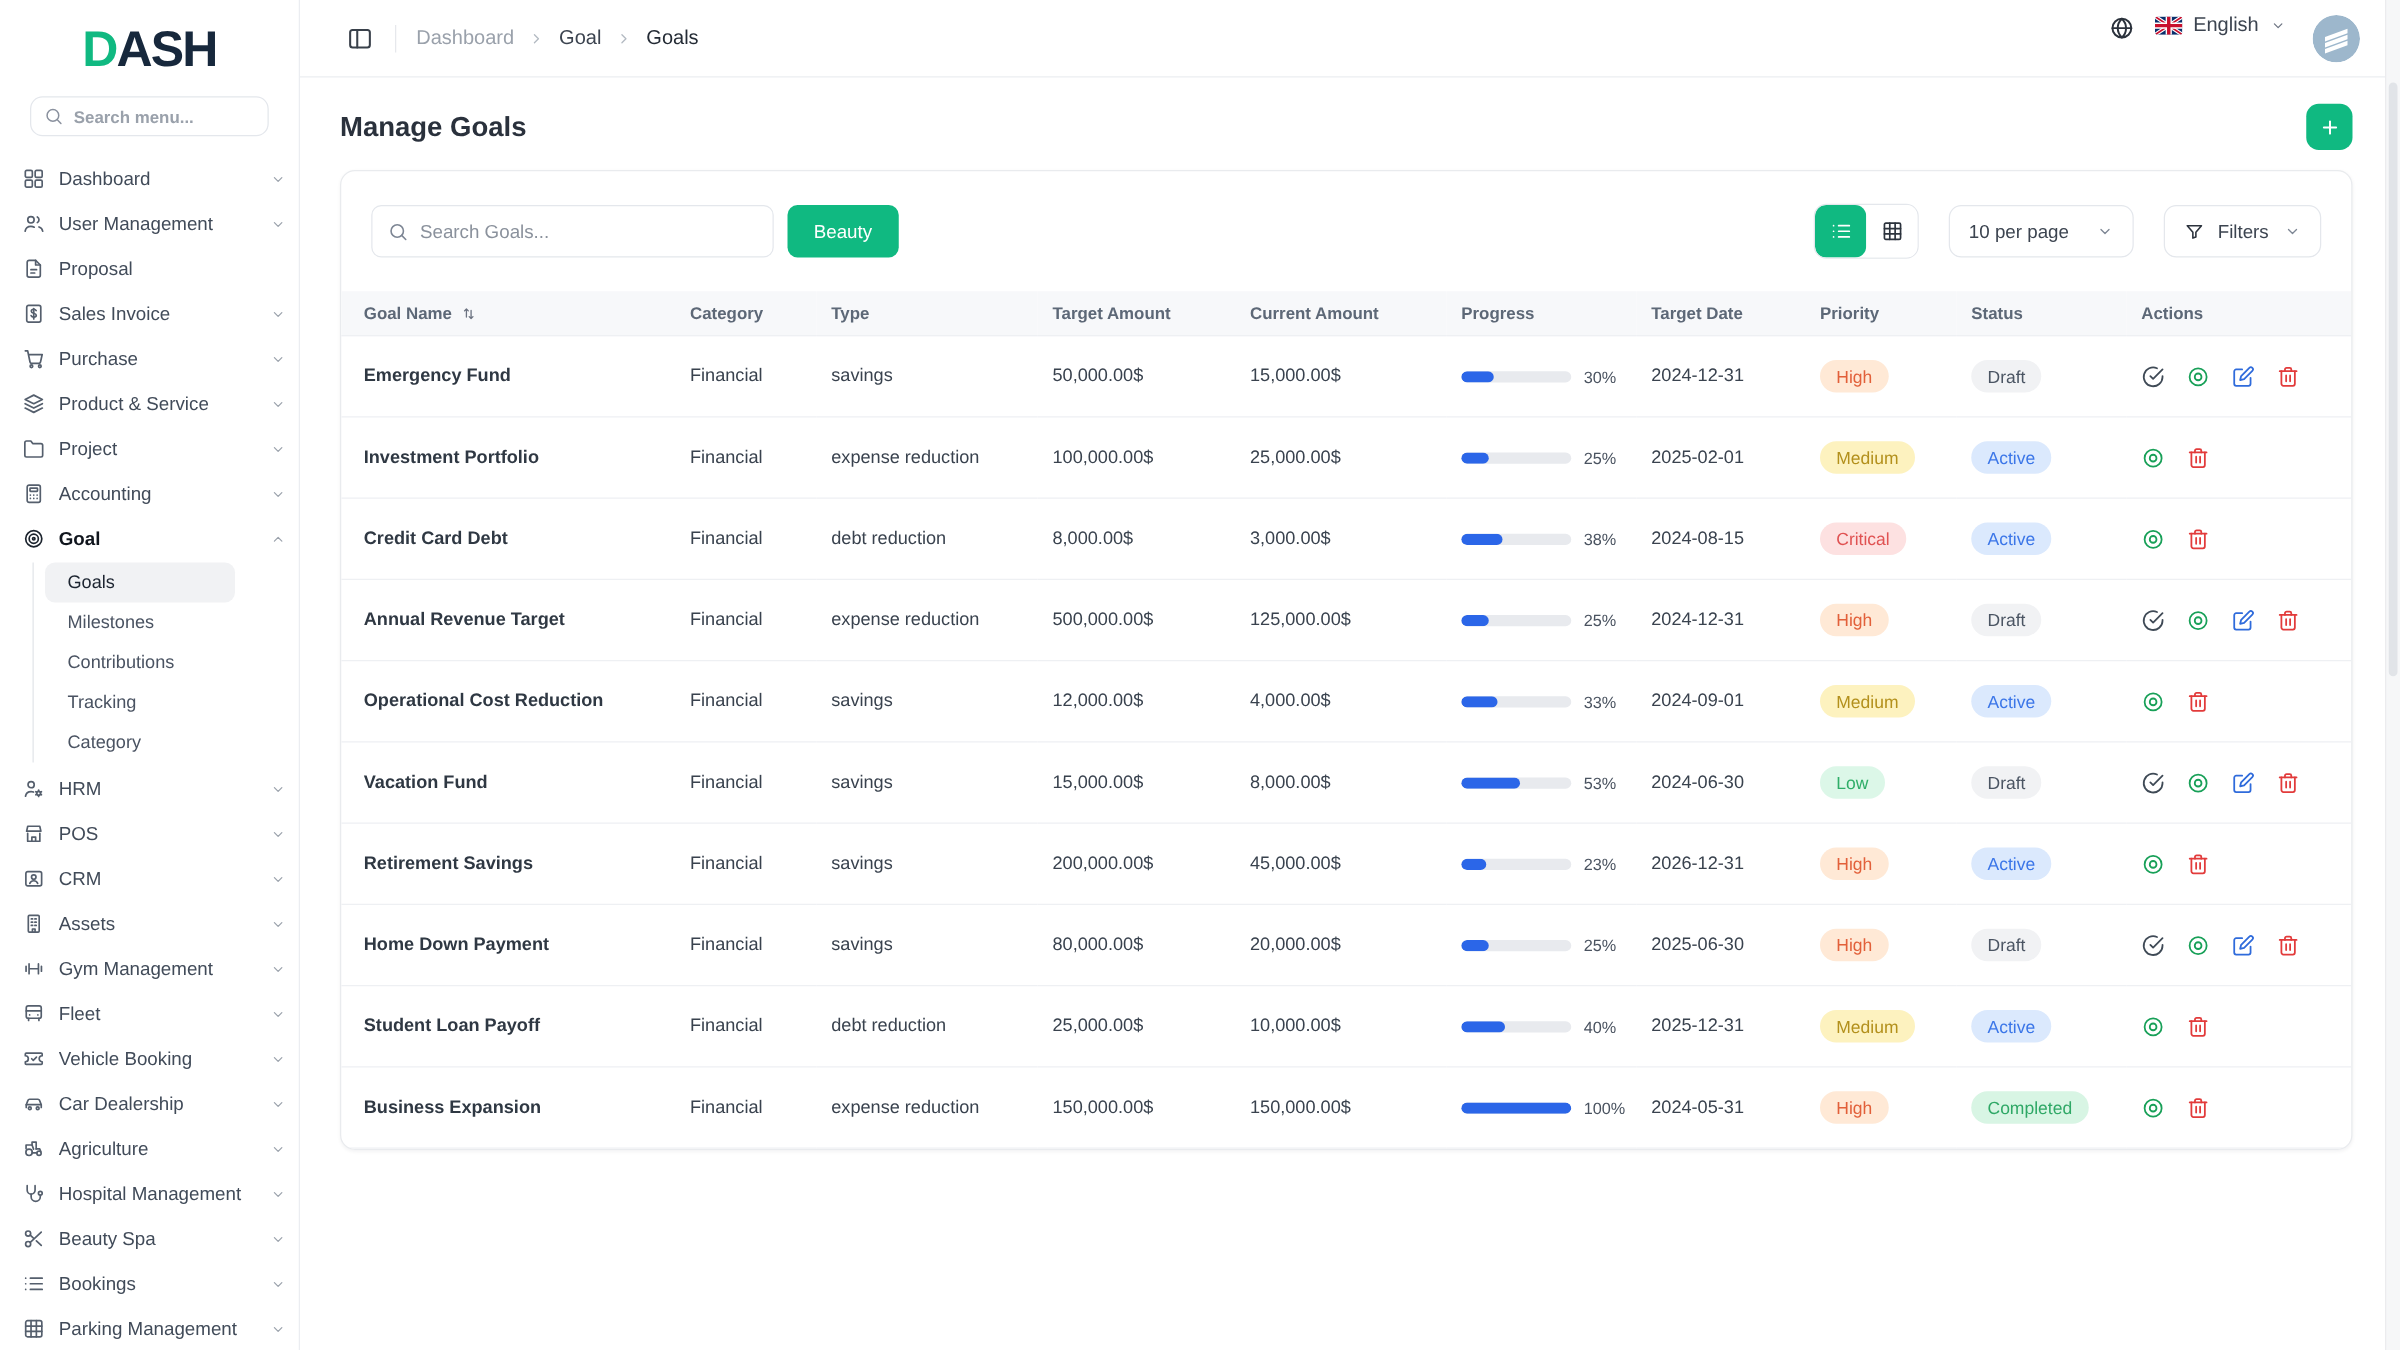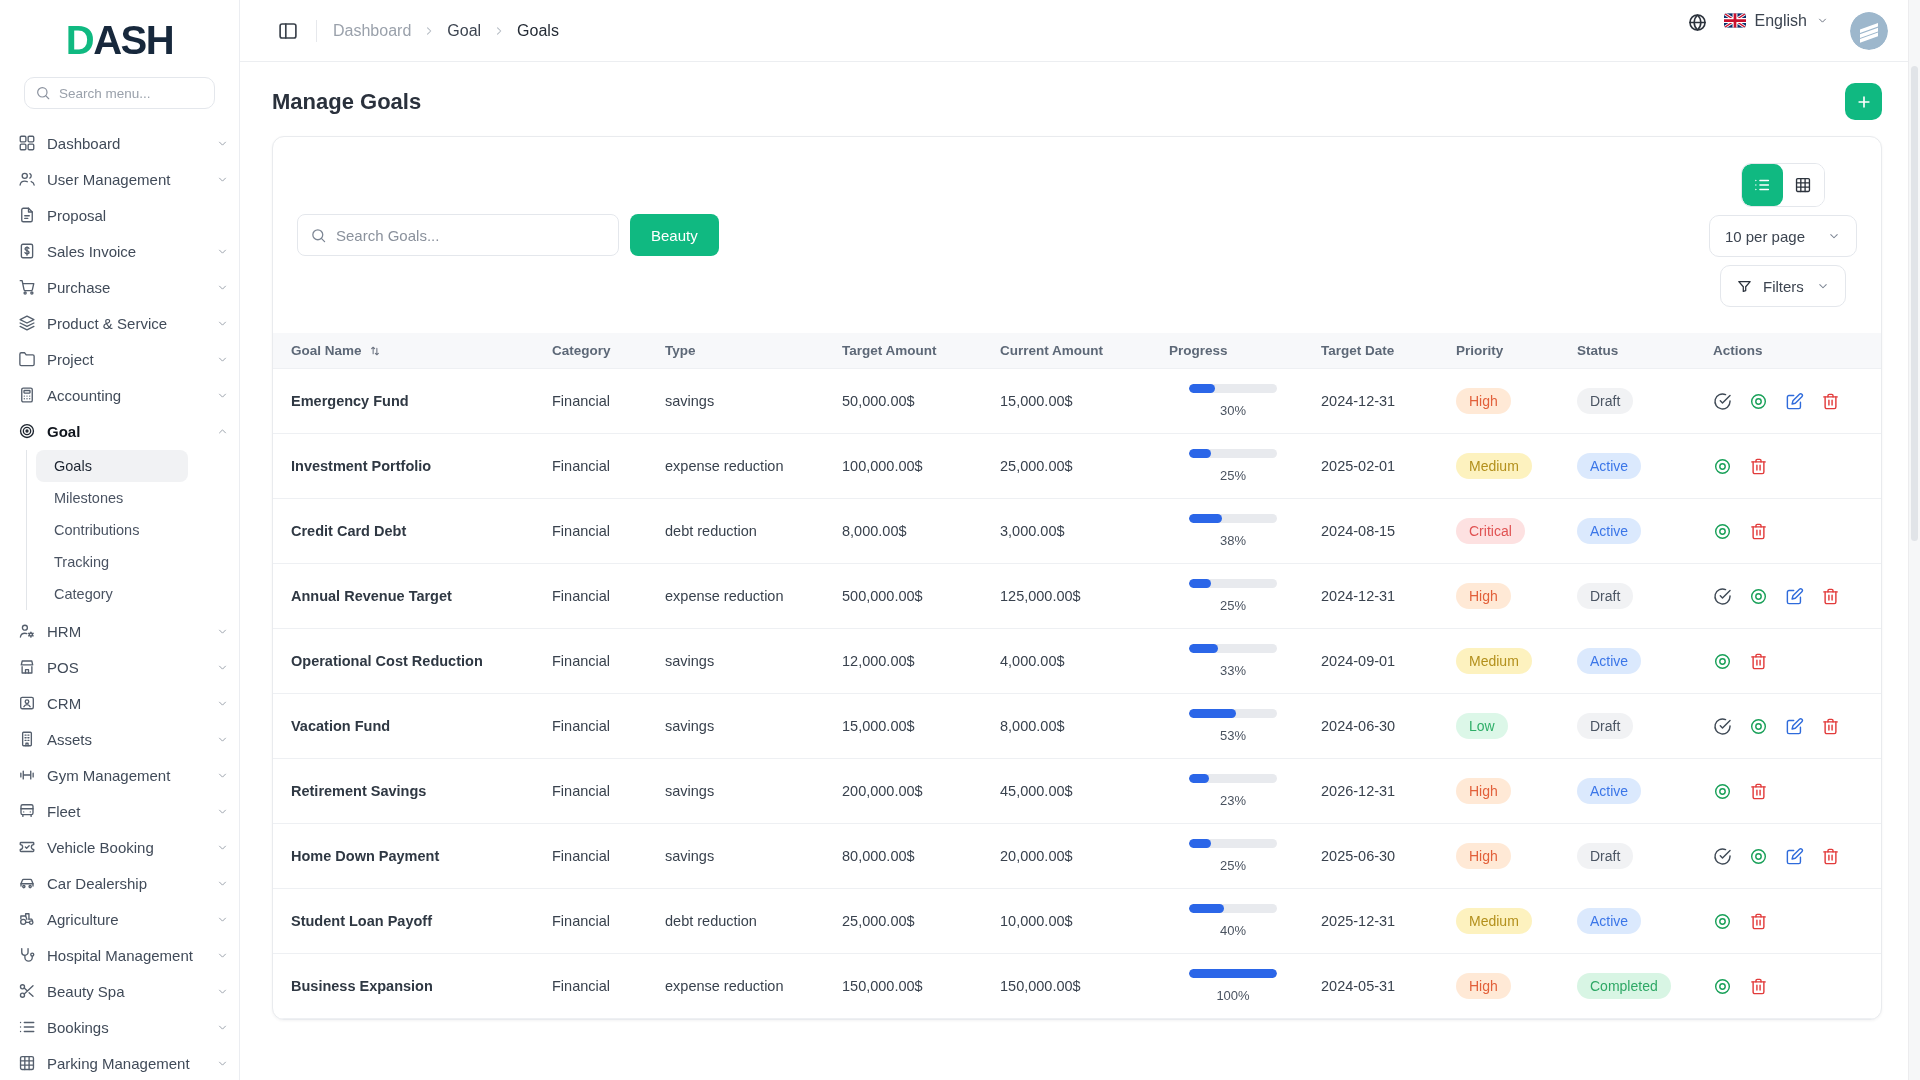--- a/index.html
+++ b/index.html
@@ -8,21 +8,21 @@
          --accent:#10b981; --pblue:#2563eb; }
   .ic { display:inline-block; vertical-align:middle; }
   button { font-family:inherit; }
 
   
   .sidebar { width:240px; min-width:240px; height:100%; border-right:1px solid #ebedf1; padding-top:14px; background:#fff; }
   .logo { text-align:center; font-size:40px; font-weight:800; letter-spacing:-1.5px; color:#17283c; margin:4px 0 14px; cursor:pointer; }
   .logo .logo-d { color:var(--accent); }
   .menu-search { margin:0 24px 16px; height:32px; border:1px solid #e4e7ec; border-radius:10px; display:flex; align-items:center; gap:8px; padding:0 10px; color:#8a919e; background:#fff; }
   .menu-search .ic { width:16px; height:16px; flex:none; }
-  .menu-search input { border:none; outline:none; flex:1; font-size:13.5px; color:#39424e; background:transparent; min-width:0; }
+  .menu-search input { border:none; outline:none; flex:1; font-size:13.5px; color:#39424e; background:transparent; min-width:0;font-weight:bold; }
   .menu-search input::placeholder { color:#9aa1ab; }
   nav { padding:0 10px 10px 18px; }
   .nav-item { height:36px; display:flex; align-items:center; gap:11px; color:#414b59; font-size:15px; cursor:pointer; }
   .nav-item .nav-ic { width:18px; height:18px; color:#555f6d; flex:none; }
   .nav-label { flex:1; white-space:nowrap; overflow:hidden; }
   .nav-chev { width:13px; height:13px; color:#9aa1ab; flex:none; }
   .nav-item.active { font-weight:700; color:#10151d; }
   .nav-item.active .nav-ic { color:#1c242e; }
   .submenu { border-left:1px solid #e2e5e9; margin-left:8px; margin-top:1px; margin-bottom:3px; }
   .subitem { height:32px; display:flex; align-items:center; padding-left:18px; margin-left:9px; font-size:14.5px; color:#4a5362; width:152px; border-radius:8px; cursor:pointer; }
@@ -52,40 +52,40 @@
   .add-btn { width:37px; height:37px; border:none; border-radius:10px; background:var(--accent); color:#fff; display:flex; align-items:center; justify-content:center; cursor:pointer; }
   .add-btn .ic { width:18px; height:18px; stroke-width:2.2; }
 
   .card { margin:0 40px 0 32px; border:1px solid #e9ebee; border-radius:12px; background:#fff; box-shadow:0 1px 3px rgba(16,24,40,.05); overflow:hidden; }
   .toolbar { display:flex; align-items:center; padding:26px 24px; }
   .search-box { width:322px; height:42px; border:1px solid #e4e7ec; border-radius:8px; display:flex; align-items:center; padding:0 12px; gap:9px; color:#7d8694; }
   .search-box .ic { width:17px; height:17px; flex:none; }
   .search-box input { border:none; outline:none; flex:1; font-size:15px; color:#39424e; min-width:0; }
   .search-box input::placeholder { color:#8a919c; }
   .btn-search { margin-left:11px; height:42px; padding:0 21px; background:var(--accent); color:#fff; border:none; border-radius:8px; font-size:15px; cursor:pointer; }
-  .tools-right { margin-left:auto; display:flex; align-items:center; gap:8px;flex-direction:column; }
+  .tools-right { margin-left:auto; display:flex; align-items:center; gap:24px; }
   .view-toggle { display:flex; border:1px solid #e4e7ec; border-radius:10px; overflow:hidden; }
   .vt-btn { width:41px; height:42px; display:flex; align-items:center; justify-content:center; background:#fff; color:#2c333d; border:none; cursor:pointer; }
   .vt-btn.active { background:var(--accent); color:#fff; border-radius:9px; }
   .vt-btn .ic { width:18px; height:18px; }
   .per-page, .filters-btn { height:42px; border:1px solid #e4e7ec; border-radius:10px; background:#fff; display:flex; align-items:center; font-size:15px; color:#3c4450; padding:0 15px; cursor:pointer; }
   .per-page span { margin-right:22px; }
   .per-page .chev, .filters-btn .chev { width:14px; height:14px; color:#7d8694; }
   .filters-btn .funnel { width:17px; height:17px; margin-right:10px; color:#2c333d; }
   .filters-btn span { margin-right:12px; }
 
   table { width:100%; border-collapse:collapse; table-layout:fixed; }
   thead th { background:#f7f8fa; color:#5d6877; font-weight:700; font-size:13.5px; padding:10px 12px; text-align:left; white-space:nowrap; }
   thead th:first-child { padding-left:18px; }
   .th-sort { width:14px; height:14px; color:#6b7280; margin-left:6px; }
   tbody td { padding:0 12px; height:65px; border-top:1px solid #eef0f3; font-size:14.5px; color:#39424e; white-space:nowrap; overflow:hidden; }
   tbody td:first-child { padding-left:18px; color:#2f3843;font-weight:bold; }
   tbody tr:last-child td { border-bottom:1px solid #eef0f3; }
   .badge { display:inline-block; padding:5px 13px; border-radius:999px; font-size:14px; }
-  .pwrap { display:flex; align-items:center; gap:10px;flex-direction:column; }
+  .pwrap { display:flex; align-items:center; gap:10px; }
   .ptrack { width:88px; height:9px; border-radius:6px; background:#e8eaee; overflow:hidden; flex:none; }
   .pfill { height:100%; border-radius:6px; background:var(--pblue); }
   .plabel { font-size:13px; color:#4a5360; }
   .act { background:none; border:none; padding:0; cursor:pointer; margin-right:17px; }
   .act .ic { width:19px; height:19px; }
 
   .tfoot { display:flex; align-items:center; padding:20px 24px 27px; }
   .summary { font-size:15px; color:#5d6570; }
   .pager { margin-left:auto; display:flex; align-items:center; gap:12px; }
   .pg-btn { height:40px; padding:0 16px; border:1px solid #e6e8eb; border-radius:10px; background:#fff; color:#707a86; font-size:15px; display:flex; align-items:center; gap:9px; cursor:pointer; }

